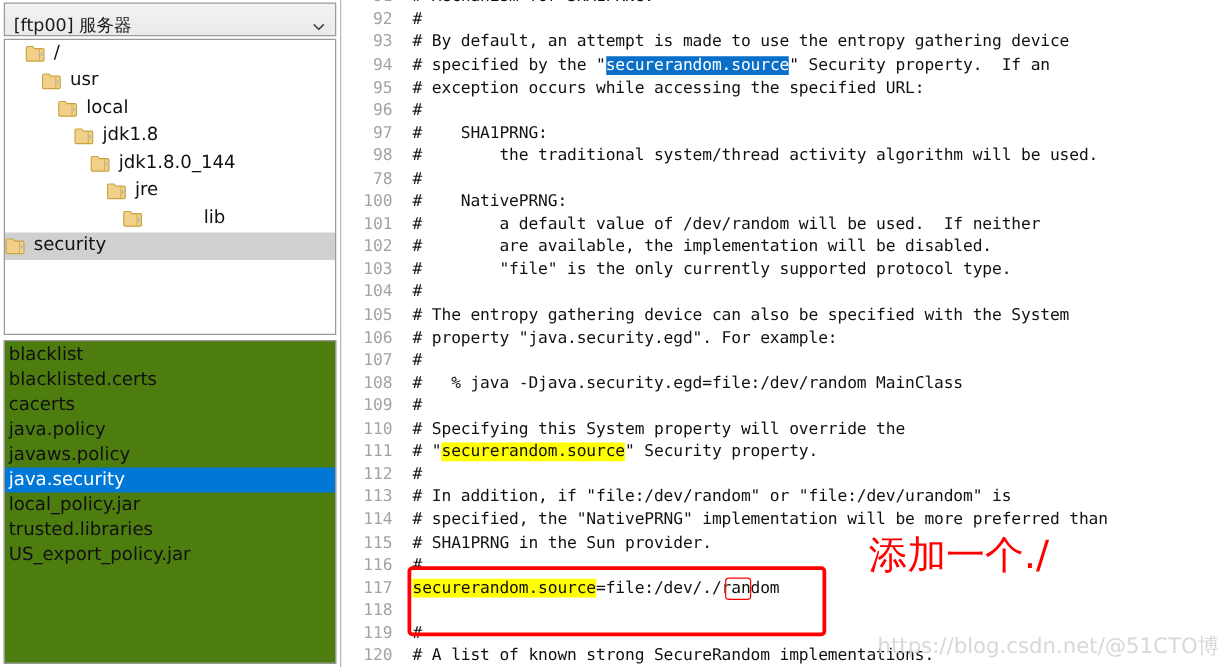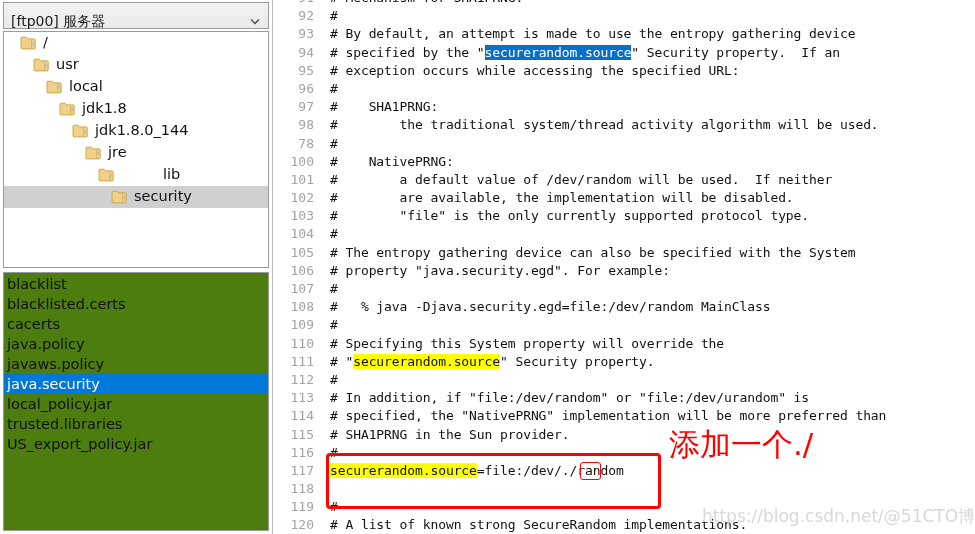--- a/index.html
+++ b/index.html
@@ -251,21 +251,21 @@
           <span class="tlabel">jre</span>
         </div>
         <div class="tree-row" style="padding-left: 94px; gap: 42px;">
           <span class="folder-ico"><svg width="17" height="14" viewBox="0 0 17 14">
               <path d="M1 2.2 Q1 1.2 2 1.2 L6.2 1.2 L7.6 2.9 L14.2 2.9 Q15.2 2.9 15.2 3.9 L15.2 12 Q15.2 12.9 14.2 12.9 L2 12.9 Q1 12.9 1 12 Z" fill="#f2d08a" stroke="#c9a33f" stroke-width="0.9"></path>
               <path d="M11.6 3.3 L11.6 12.6" stroke="#cdb05a" stroke-width="0.8" fill="none"></path>
               <path d="M12.6 6.2 q1.6 1.3 0 2.6" stroke="#9fb8d8" stroke-width="1.1" fill="none"></path>
             </svg></span>
           <span class="tlabel">lib</span>
         </div>
-        <div class="tree-row selected" style="padding-left: 107px; align-items: center;">
+        <div class="tree-row selected" style=" align-items: center;">
           <span class="folder-ico"><svg width="17" height="14" viewBox="0 0 17 14">
               <path d="M1 2.2 Q1 1.2 2 1.2 L6.2 1.2 L7.6 2.9 L14.2 2.9 Q15.2 2.9 15.2 3.9 L15.2 12 Q15.2 12.9 14.2 12.9 L2 12.9 Q1 12.9 1 12 Z" fill="#f2d08a" stroke="#c9a33f" stroke-width="0.9"></path>
               <path d="M11.6 3.3 L11.6 12.6" stroke="#cdb05a" stroke-width="0.8" fill="none"></path>
               <path d="M12.6 6.2 q1.6 1.3 0 2.6" stroke="#9fb8d8" stroke-width="1.1" fill="none"></path>
             </svg></span>
           <span class="tlabel">security</span>
         </div>
       </div>
 
     <div id="file-list-panel">
@@ -315,18 +315,18 @@
           <div class="code-line"><span class="ln">118</span><span class="ltxt"><span></span></span></div>
           <div class="code-line"><span class="ln">119</span><span class="ltxt"><span>#</span></span></div>
           <div class="code-line"><span class="ln">120</span><span class="ltxt"><span># A list of known strong SecureRandom implementations.</span></span></div>
         </div>
     </div>
 
     <div id="ann-rect" style="left:54px; top:453px; width:335px; height:56px;"></div>
 
     <div id="ann-small-box" style="left:308px; top:462px; width:21px; height:18px;"></div>
 
-    <div id="ann-text" style="left:397px; top:429px;">添加一个./</div>
+    <div id="ann-text" style="left:423px; top:429px;">添加一个./</div>
 
     <div id="watermark" style="left:430px; top:505px;">https://blog.csdn.net/@51CTO博客</div>
   </div>
 
 </div>
 
 </body></html>

